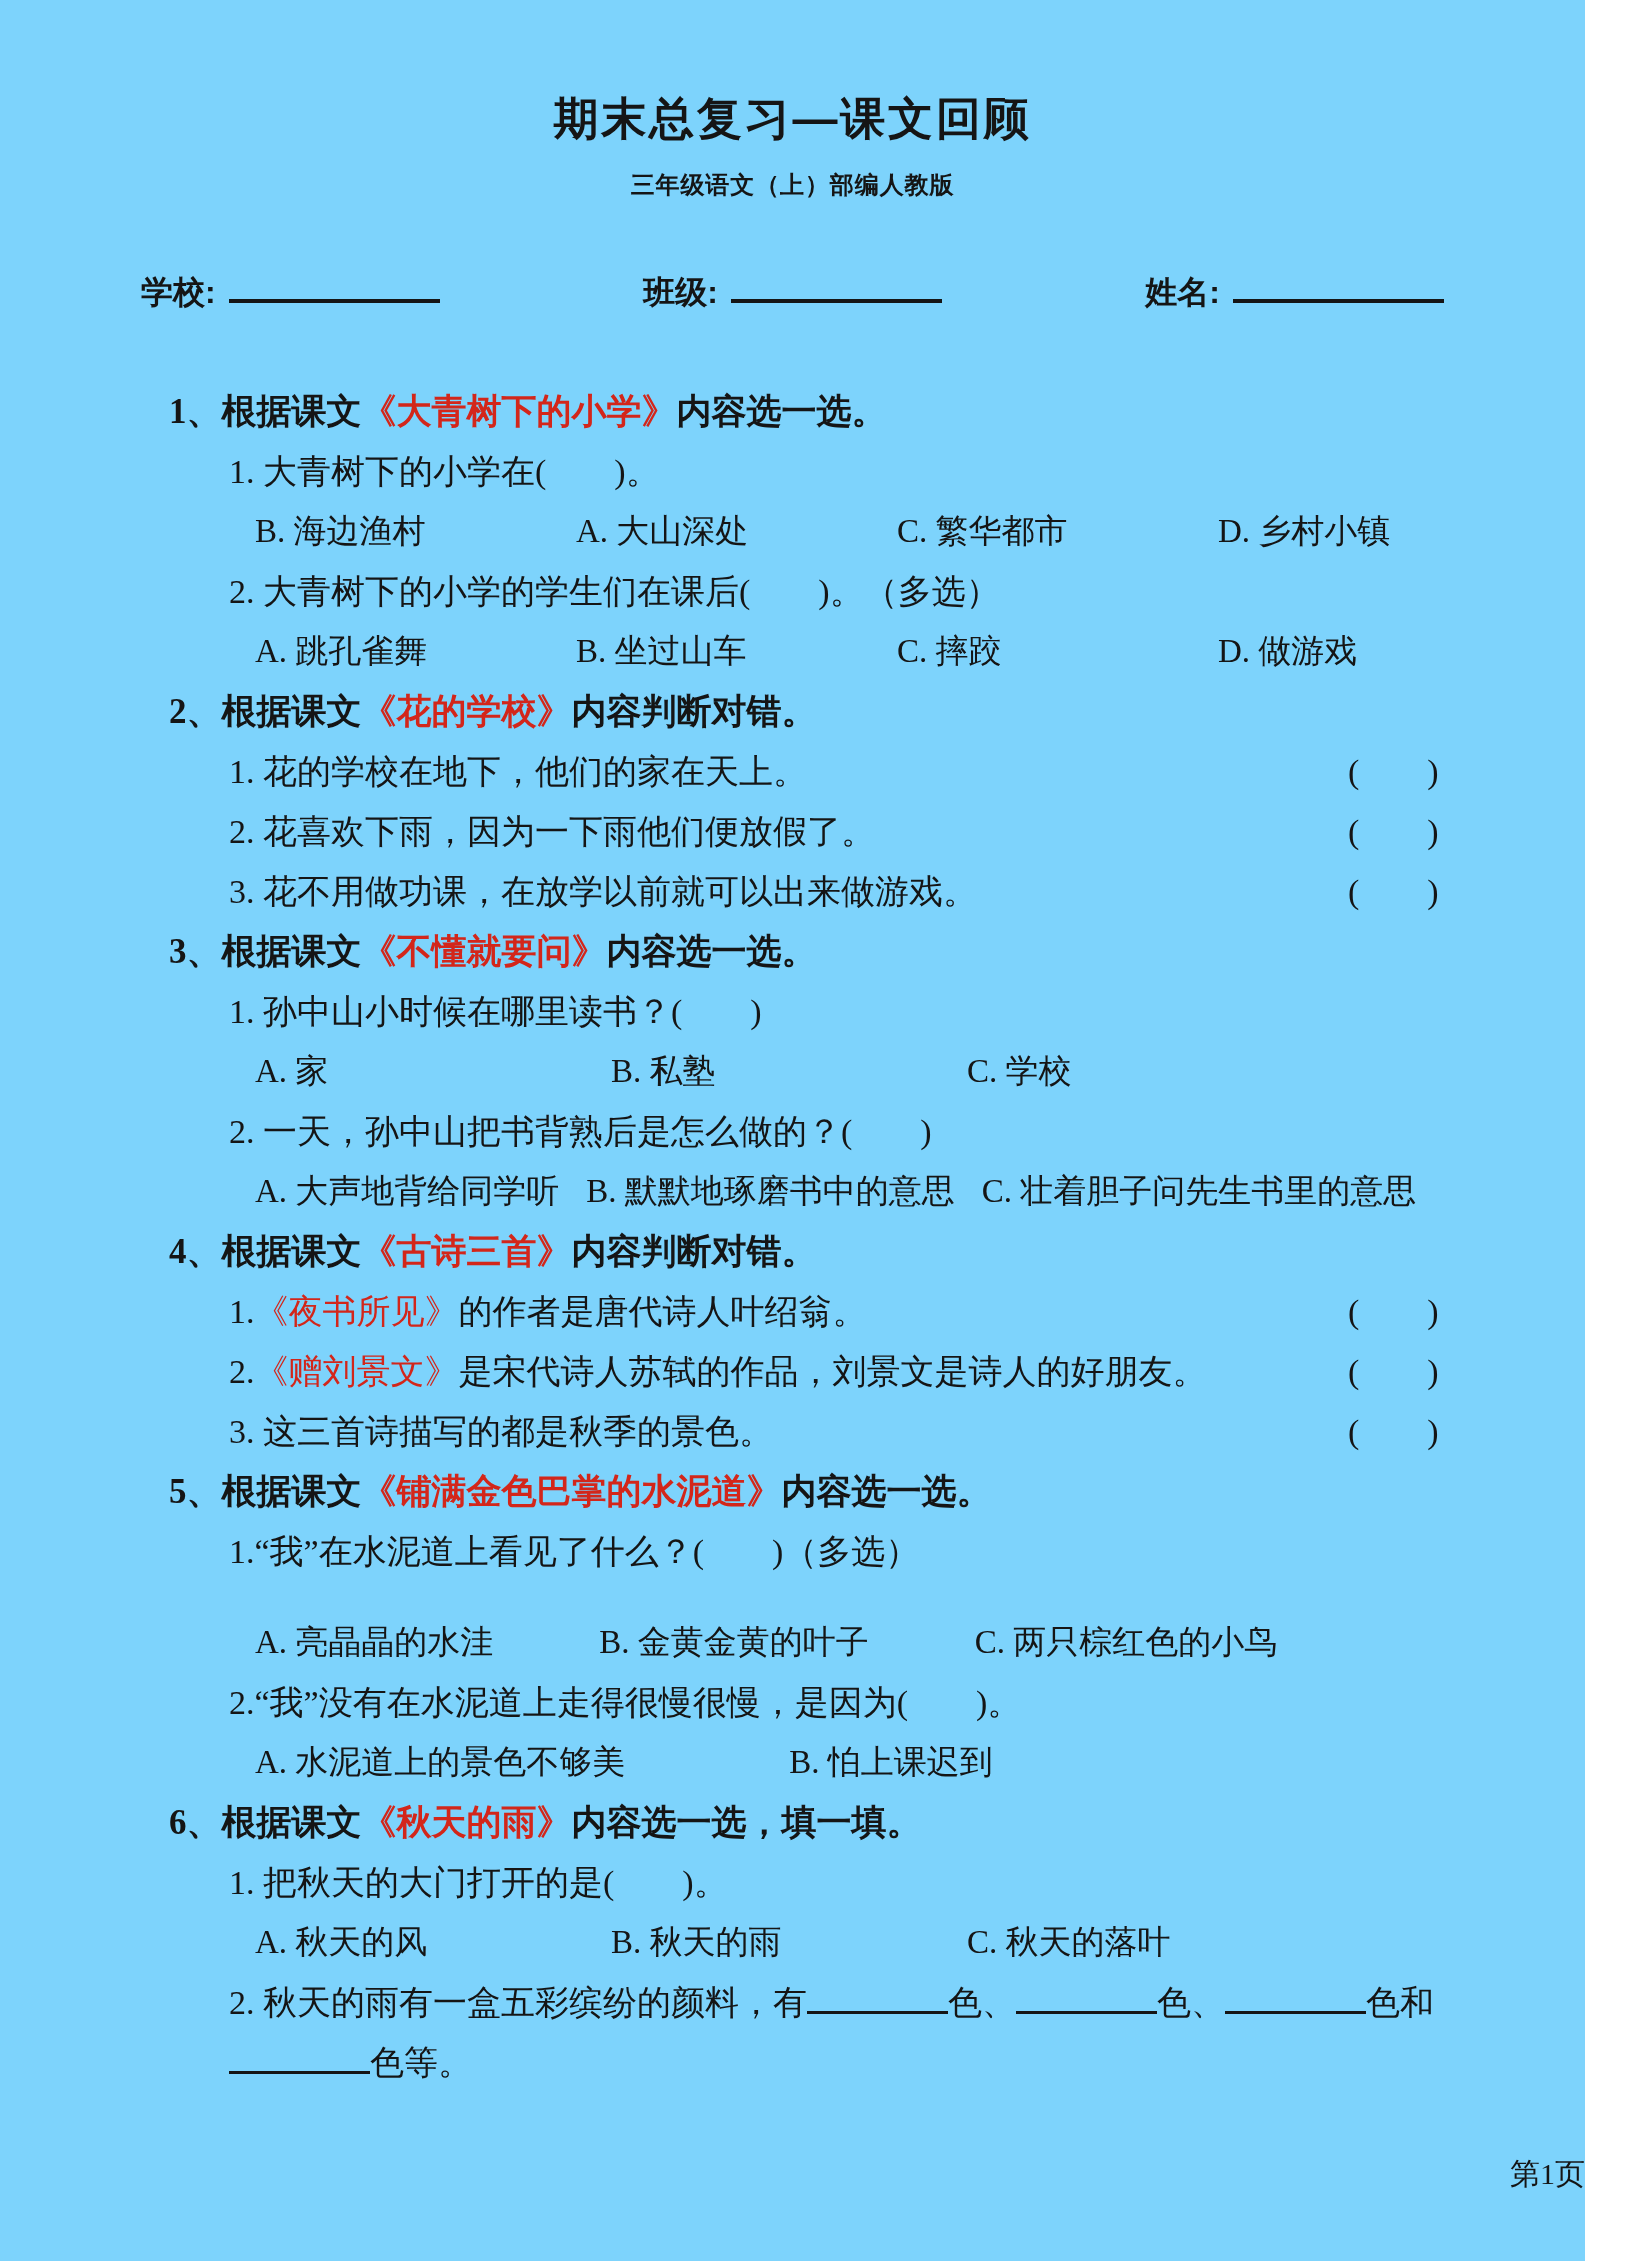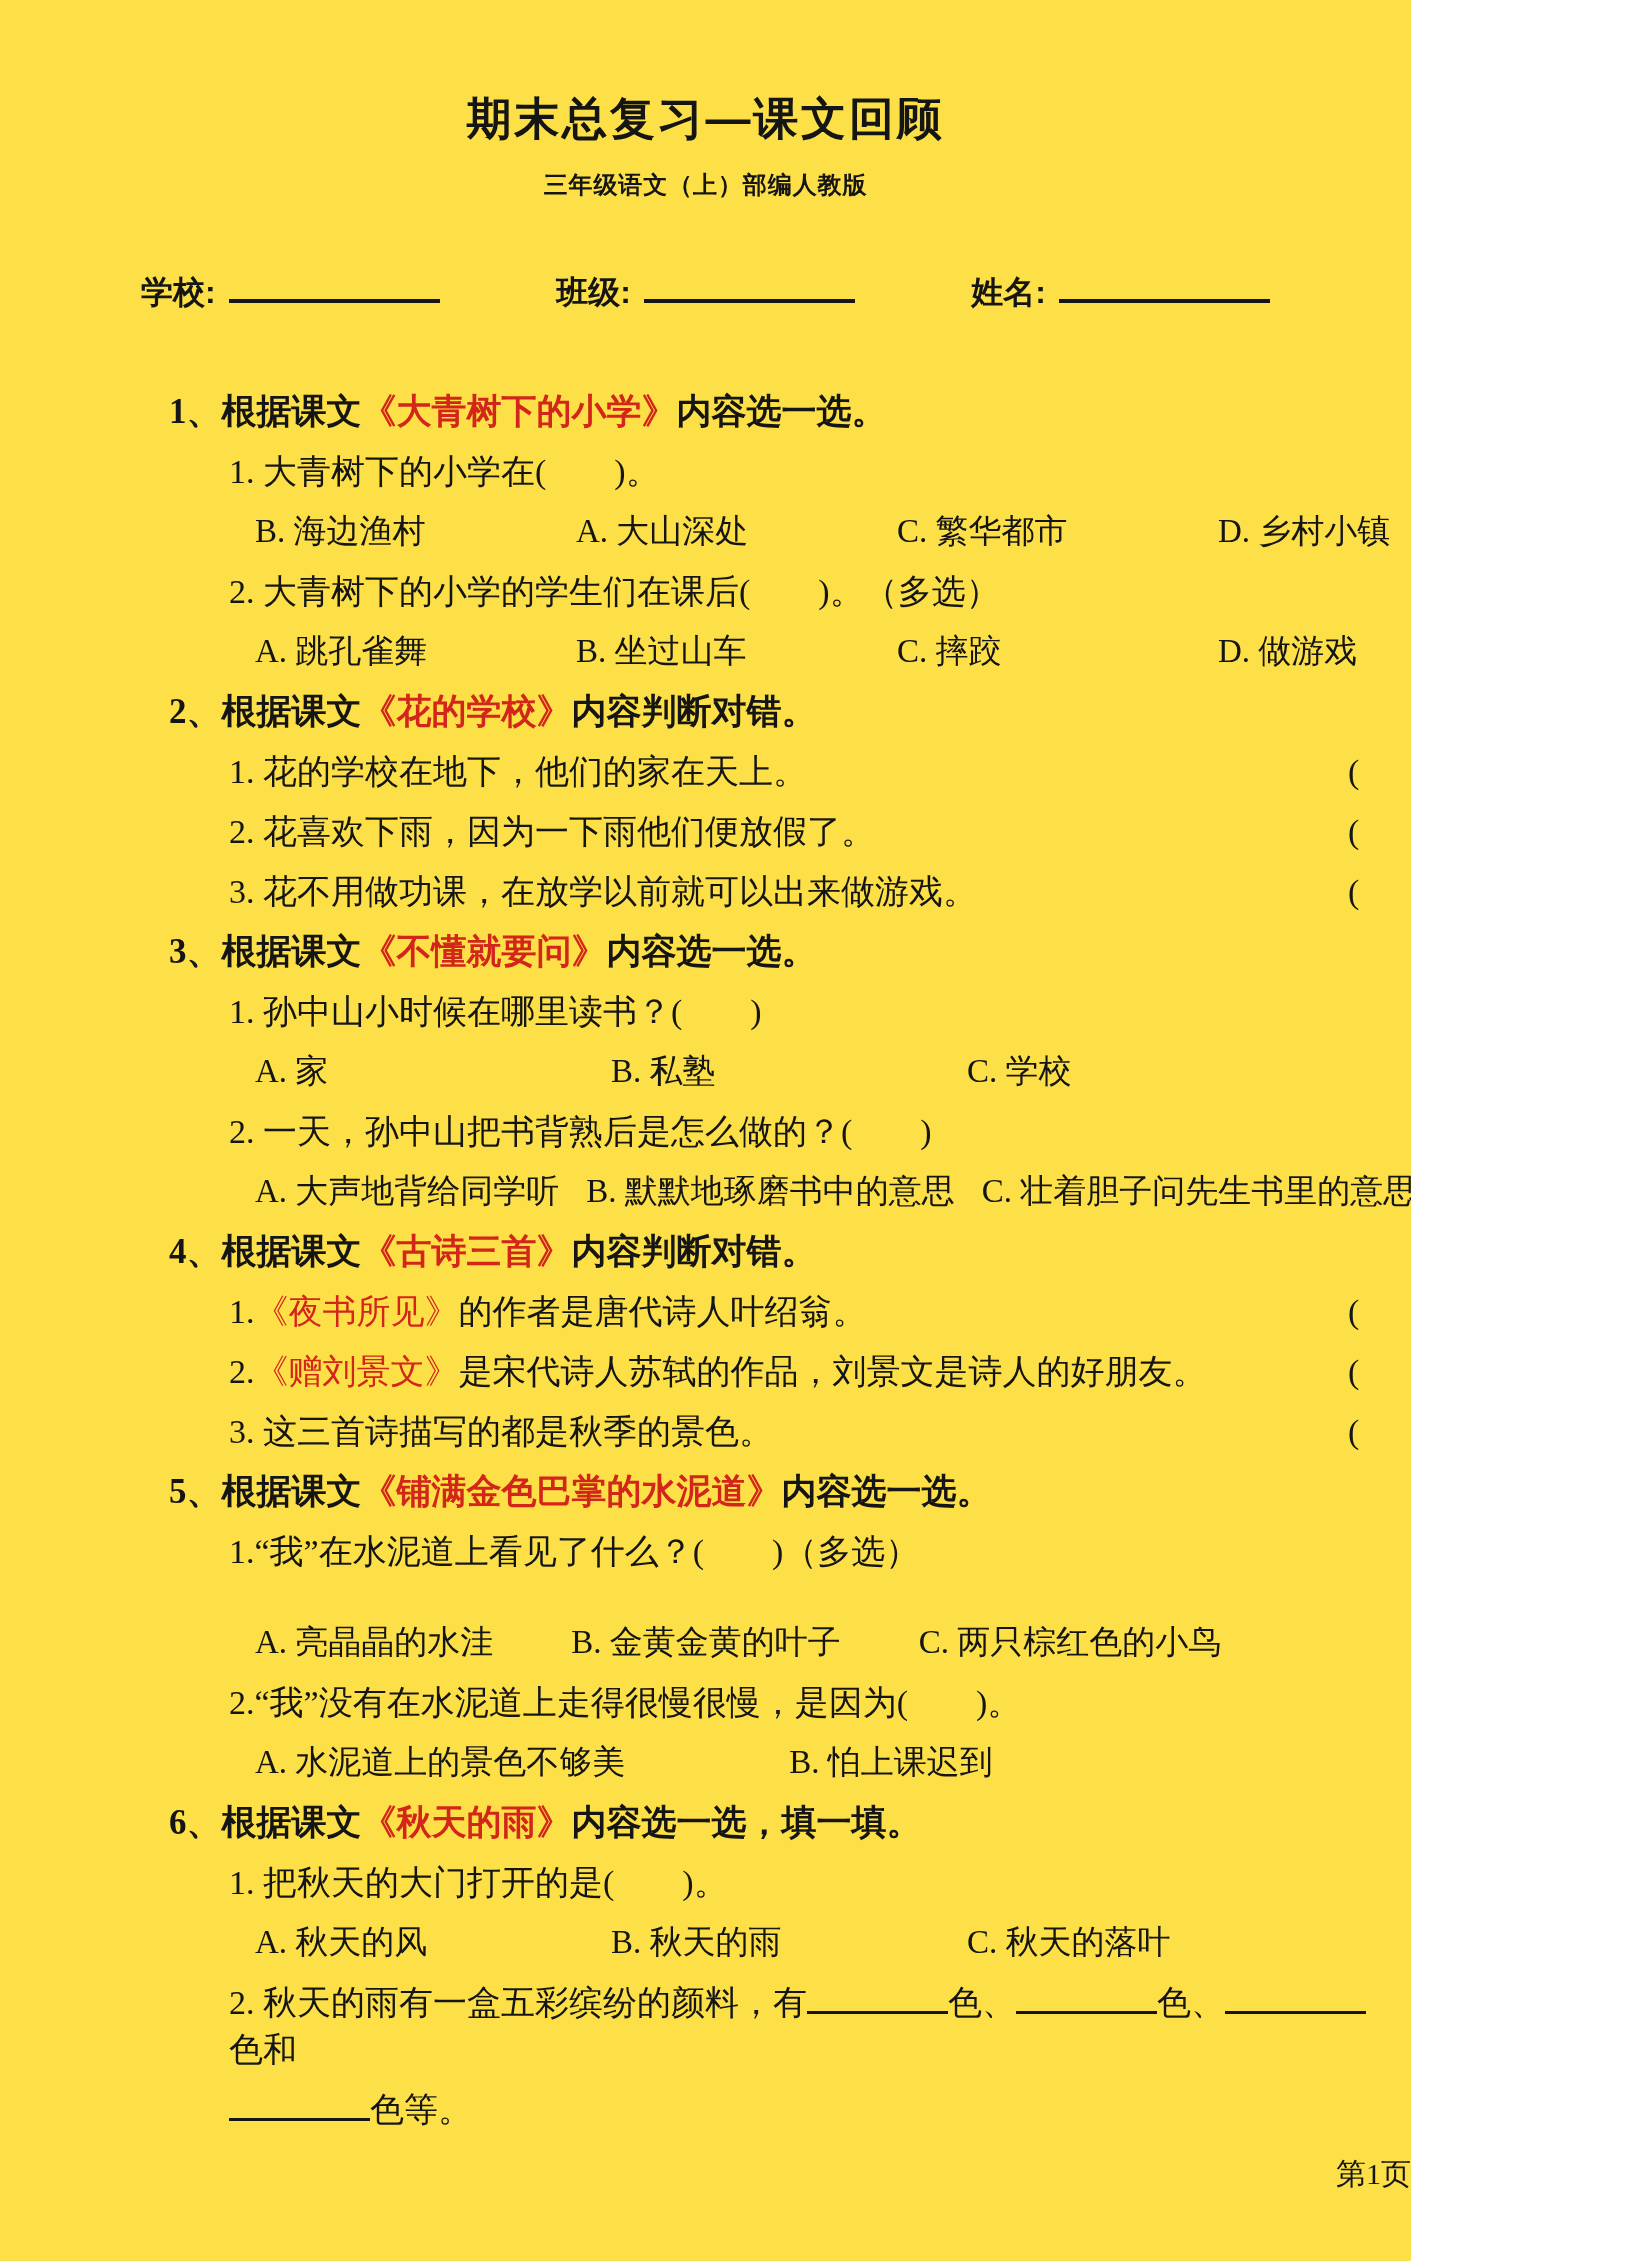--- a/index.html
+++ b/index.html
@@ -2,23 +2,23 @@
 <html style="--accent: #d3261a;font-size:7.5px"><head>
 <meta charset="utf-8">
 <style>
   :root{
     --accent:#d3261a;
     --ink:#151515;
   }
   html,body{margin:0;padding:0;background:#ffffff;}
   .page{
     position:relative;
-    width:1411px;
+    width:1585px;
     height:2261px;
-    background:#fde047;
+    background:#7dd3fc;
     color:var(--ink);
     font-family:"Liberation Serif","DejaVu Serif",serif;
     overflow:hidden;
   }
   .title{
     margin:89px 0 0 0;
     text-align:center;
     font-size:45px;
     font-weight:700;
     letter-spacing:2.8px;
@@ -75,21 +75,21 @@
     display:flex;
     margin:13px 28px 13px 255px;
     font-size:33px;
     line-height:47px;
     align-items:baseline;
   }
   .q-options.cols4 .option{flex:0 0 321px;}
   .q-options.cols4 .option:last-child{flex:0 0 auto;}
   .q-options.cols3 .option{flex:0 0 356px;}
   .q-options.cols3 .option:last-child{flex:0 0 auto;}
-  .q-options.medium{gap:78px;margin-top:44px;}
+  .q-options.medium{gap:106px;margin-top:44px;}
   .q-options.tight{gap:27px;}
   .q-options.cols2{gap:164px;}
   .option{white-space:nowrap;}
   .red{color:var(--accent);}
   .blank{
     display:inline-block;
     width:141px;
     height:0.85em;
     border-bottom:3.3px solid var(--ink);
     vertical-align:baseline;

